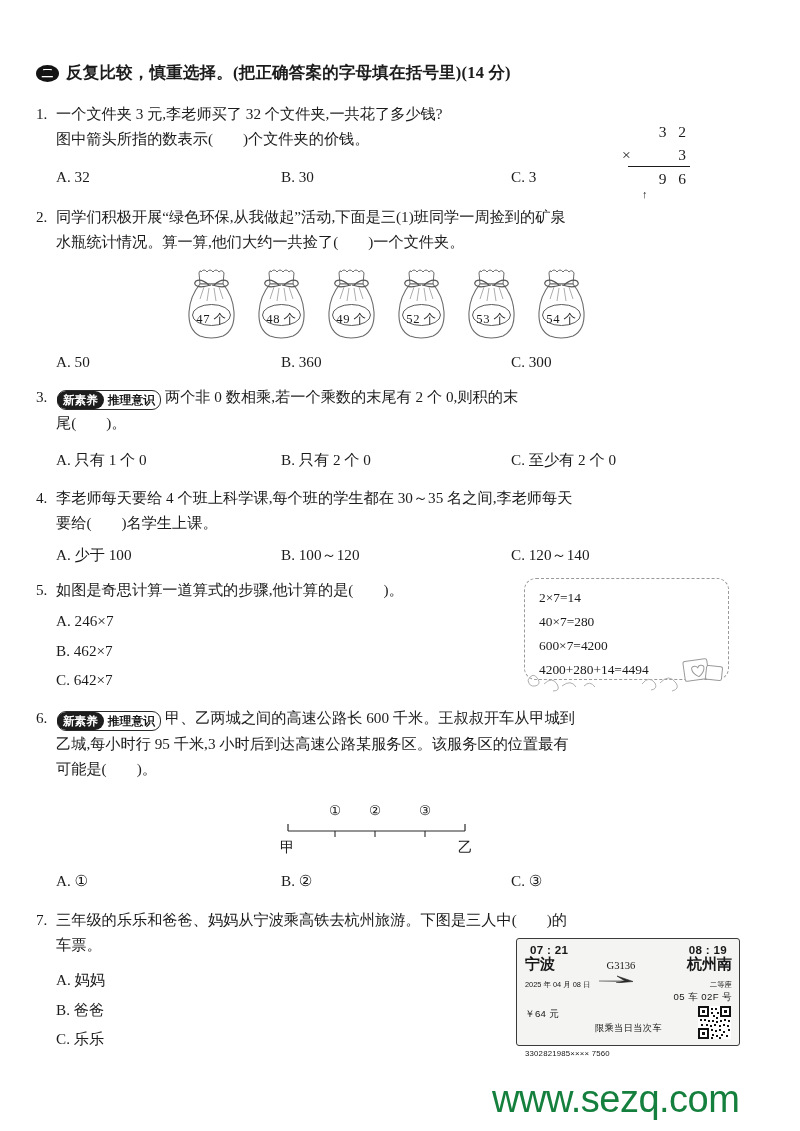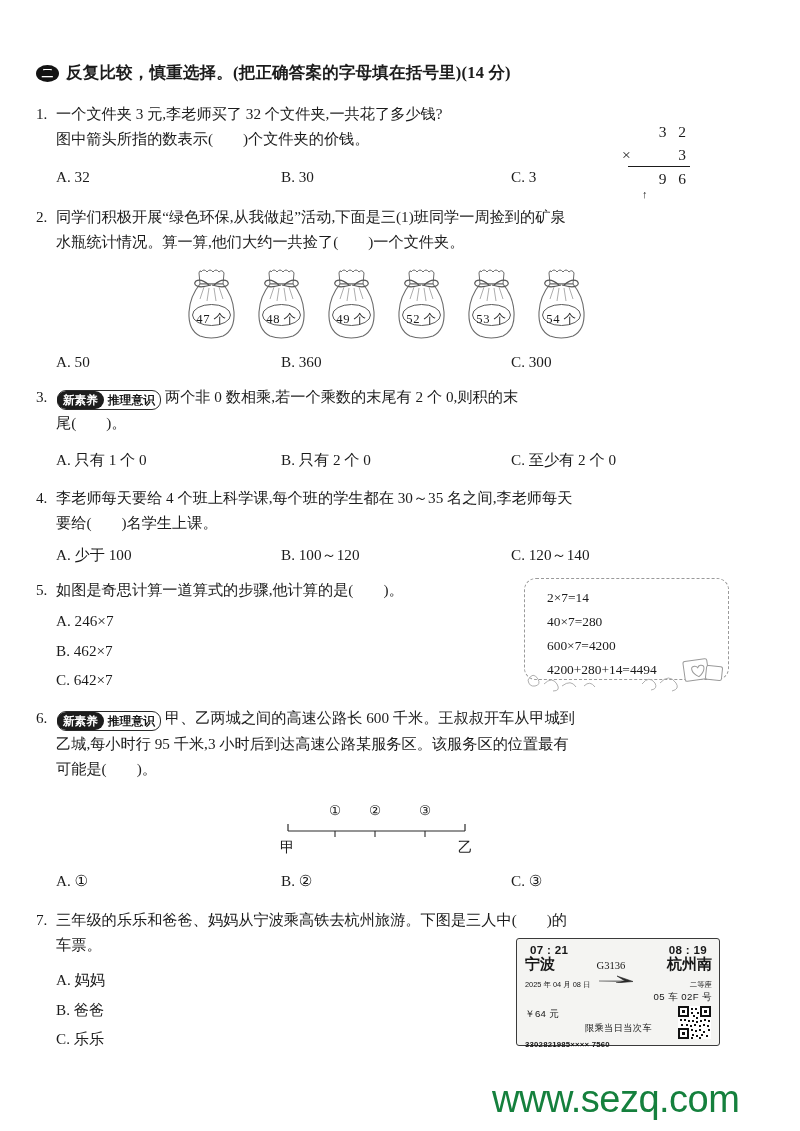--- a/index.html
+++ b/index.html
@@ -197,21 +197,21 @@
     top: 578px;
     width: 205px;
     height: 102px;
     border: 1.4px dashed #9a9a9a;
     border-radius: 12px;
     box-sizing: border-box;
     padding: 7px 0 0 14px;
     font-size: 13.4px;
     line-height: 1.79;
   }
-  .calcbox div { white-space: nowrap; margin-left: 8px; }
+  .calcbox div { white-space: nowrap; }
   .calc-deco {
     position: absolute;
     left: 524px;
     top: 652px;
     width: 215px;
     height: 45px;
     pointer-events: none;
   }
 
   
@@ -239,21 +239,21 @@
     position: absolute;
     top: 36px;
     font-size: 14.5px;
   }
 
   
   .ticket {
     position: absolute;
     left: 516px;
     top: 938px;
-    width: 204px;
+    width: 224px;
     height: 108px;
     border: 1.3px solid #3a3a3a;
     border-radius: 3px;
     background: #f4f4f2;
     box-sizing: border-box;
     padding: 4px 7px 16px 8px;
     font-family: "Liberation Sans", sans-serif;
     color: #161616;
   }
   .tk-times {
@@ -304,23 +304,22 @@
     letter-spacing: 0.3px;
   }
   .tk-note {
     font-size: 9.2px;
     margin-top: 1px;
     letter-spacing: 0.4px;
     text-align: center;
   }
   .tk-id {
     font-size: 7.8px;
-    margin-top: 5px;
+    margin-top: 14px;
     letter-spacing: 0.2px;
-    font-weight: bold;
   }
   .tk-qr {
     position: absolute;
     right: 8px;
     bottom: 6px;
     width: 33px;
     height: 33px;
   }
 
   

